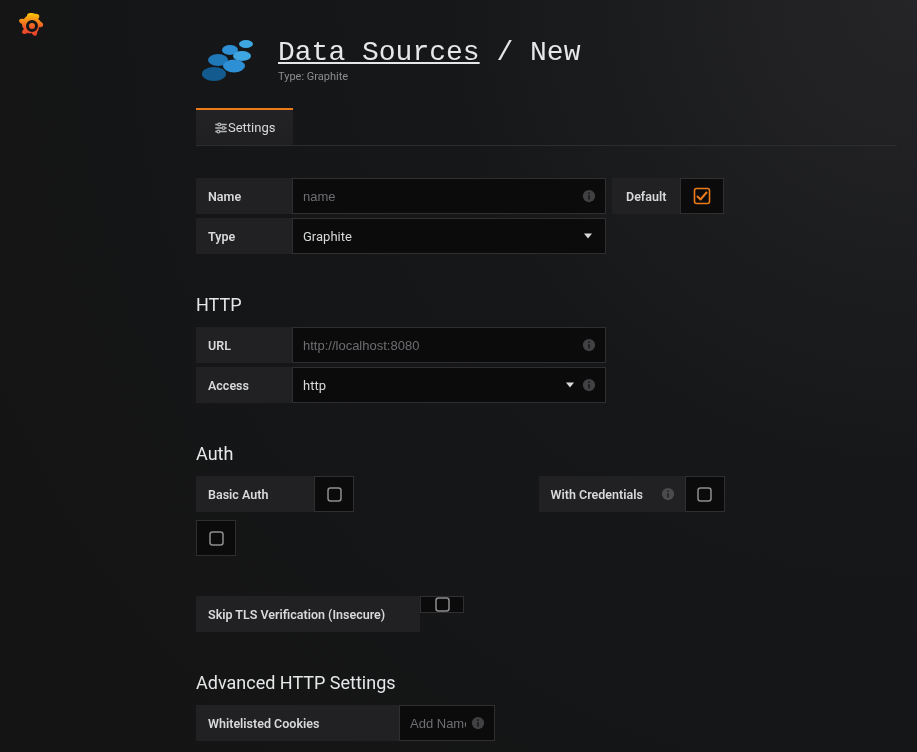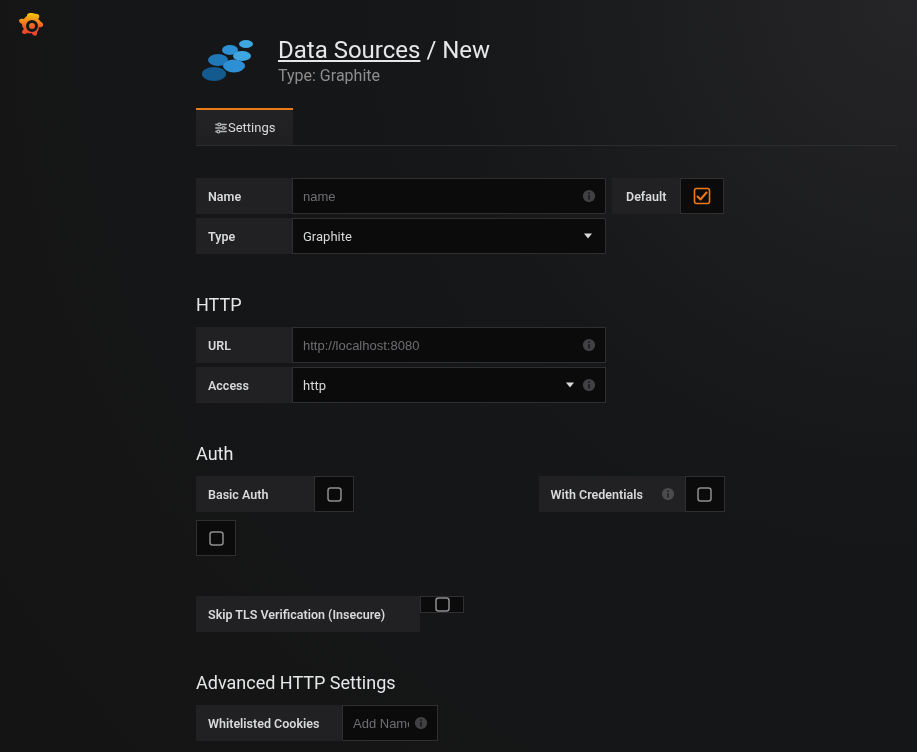--- a/index.html
+++ b/index.html
@@ -29,31 +29,32 @@
   }
 
   .page-header {
     display: flex;
     align-items: center;
     gap: 18px;
     margin-bottom: 18px;
   }
   .ds-icon { width: 64px; height: 60px; }
   .title-block h1 {
-    font-size: 24px;
+    font-size: 28px;
     font-weight: 400;
     color: #e6e7e8;
     margin-bottom: 2px;
+    font-family: Liberation Mono, monospace;
   }
   .title-block h1 a {
     color: #e6e7e8;
     text-decoration: underline;
   }
   .title-block .subtitle {
-    font-size: 16px;
+    font-size: 11px;
     color: #8e8e8e;
   }
 
   
   .tabs {
     border-bottom: 1px solid #2c2d30;
     display: flex;
     margin-bottom: 32px;
   }
   .tab {
@@ -92,21 +93,21 @@
     padding: 0 12px;
     display: flex;
     align-items: center;
     font-size: 12.5px;
     font-weight: 600;
     color: #d8d9da;
     height: 36px;
     flex: 0 0 auto;
   }
   .form-label.narrow { width: 96px; }
-  .form-label.wide   { width: 146px; }
+  .form-label.wide   { width: 203px; }
   .form-label.wider  { width: 224px; }
 
   .form-input-wrap {
     position: relative;
     display: flex;
     align-items: center;
   }
   input.form-input, .form-select {
     background: #0b0b0c;
     border: 1px solid #2f2f32;

